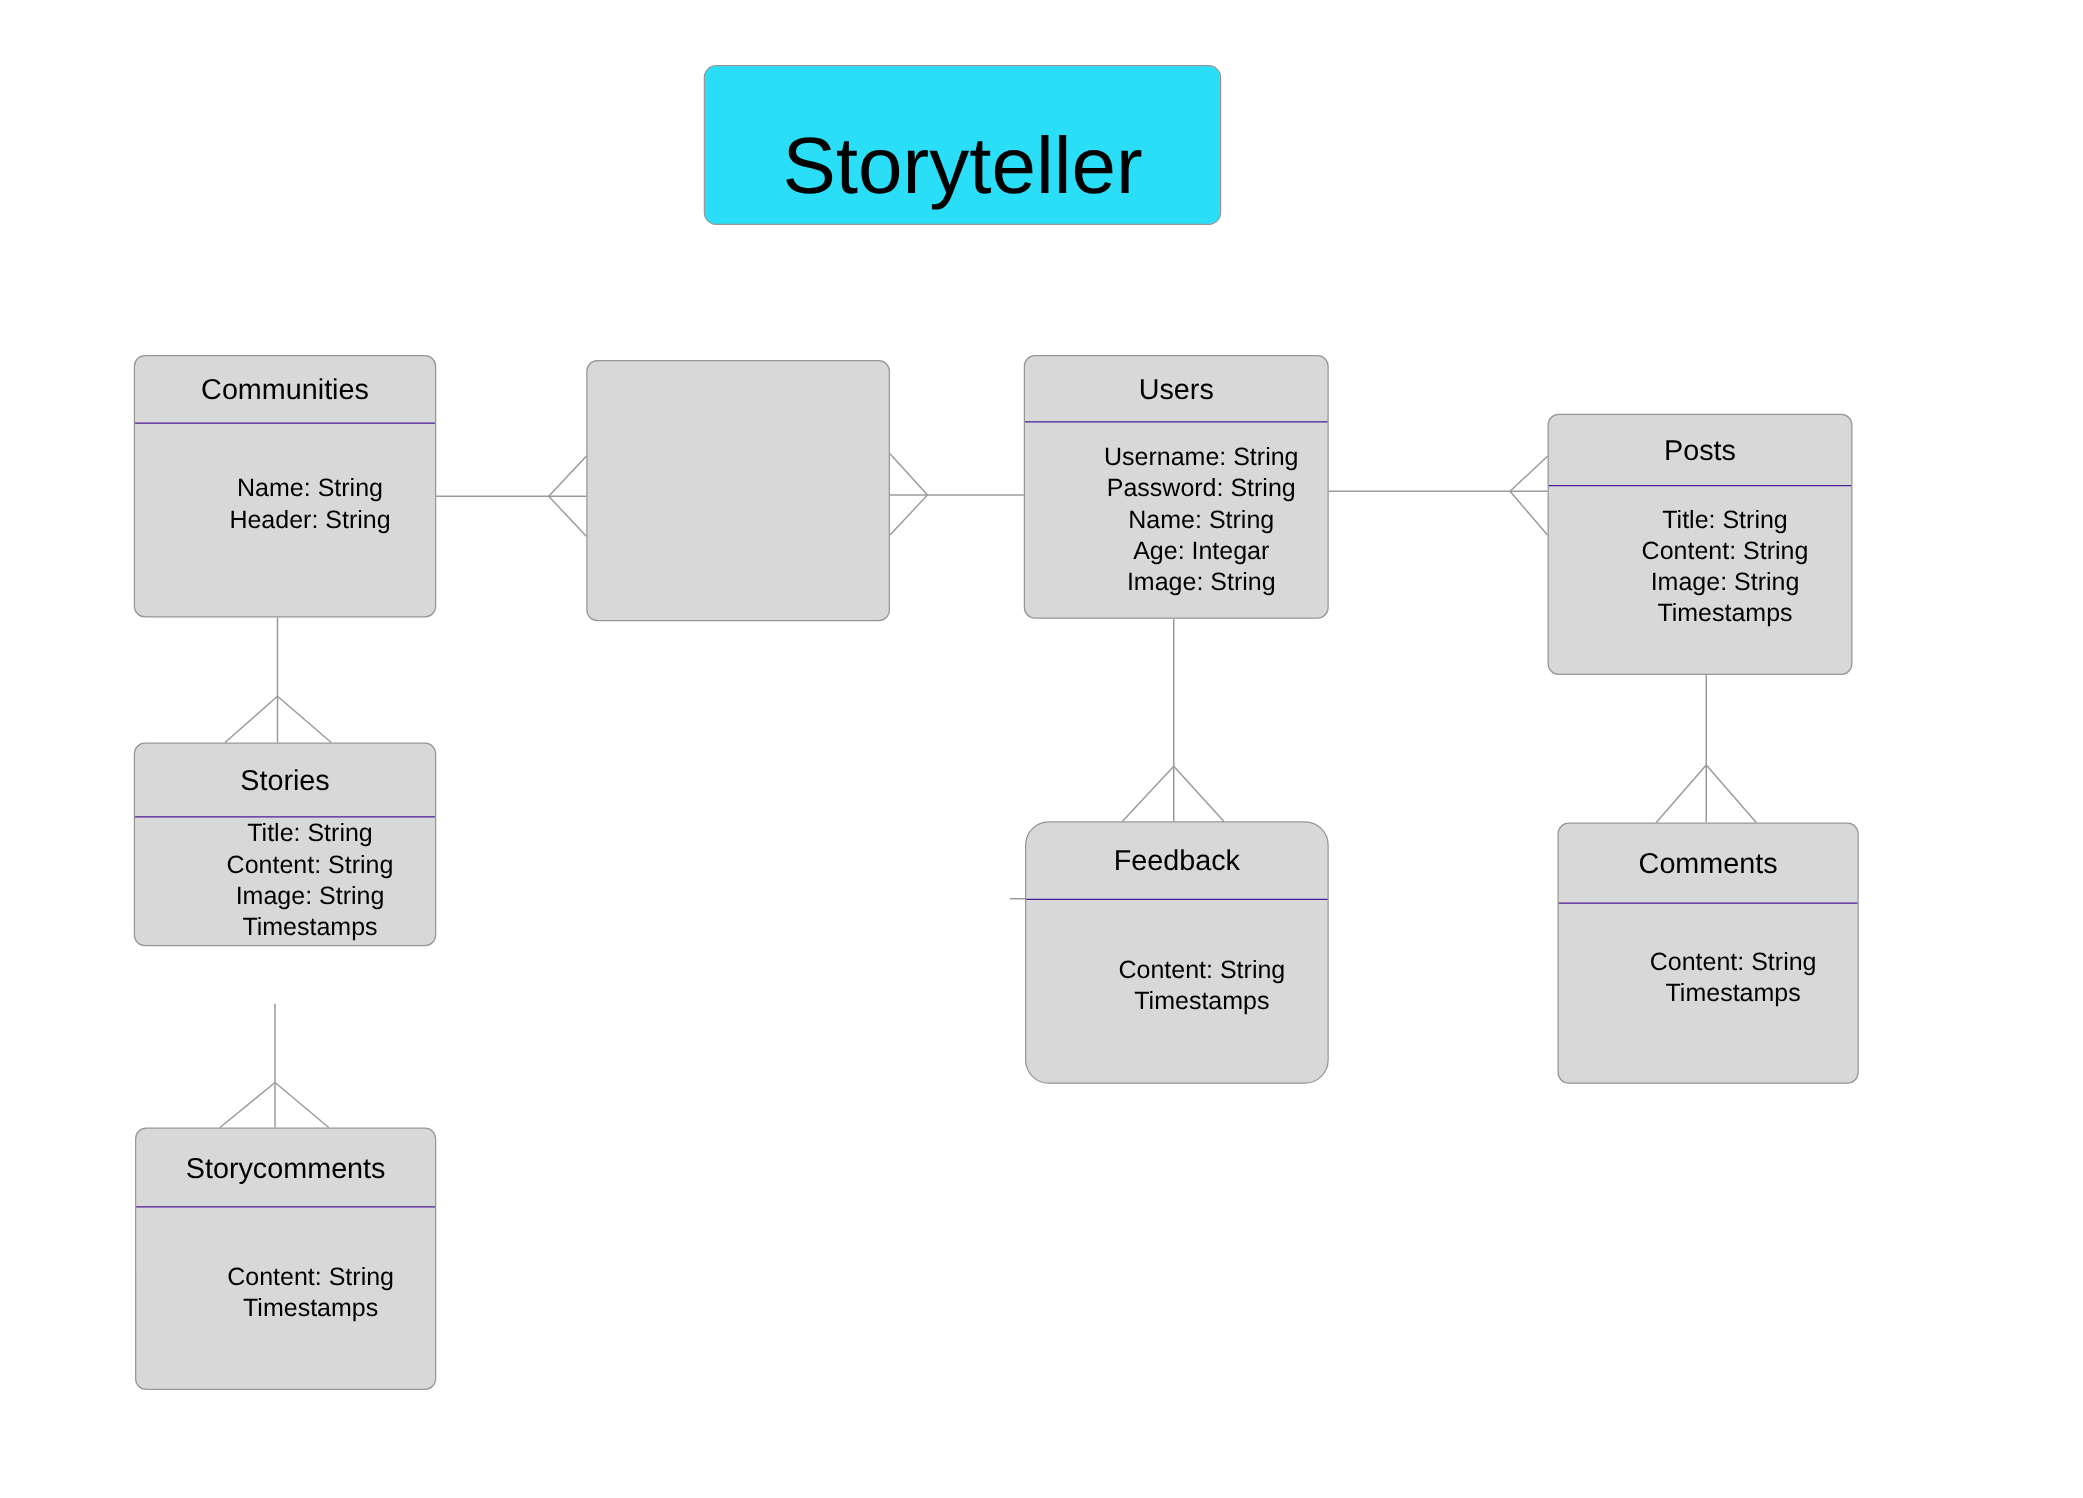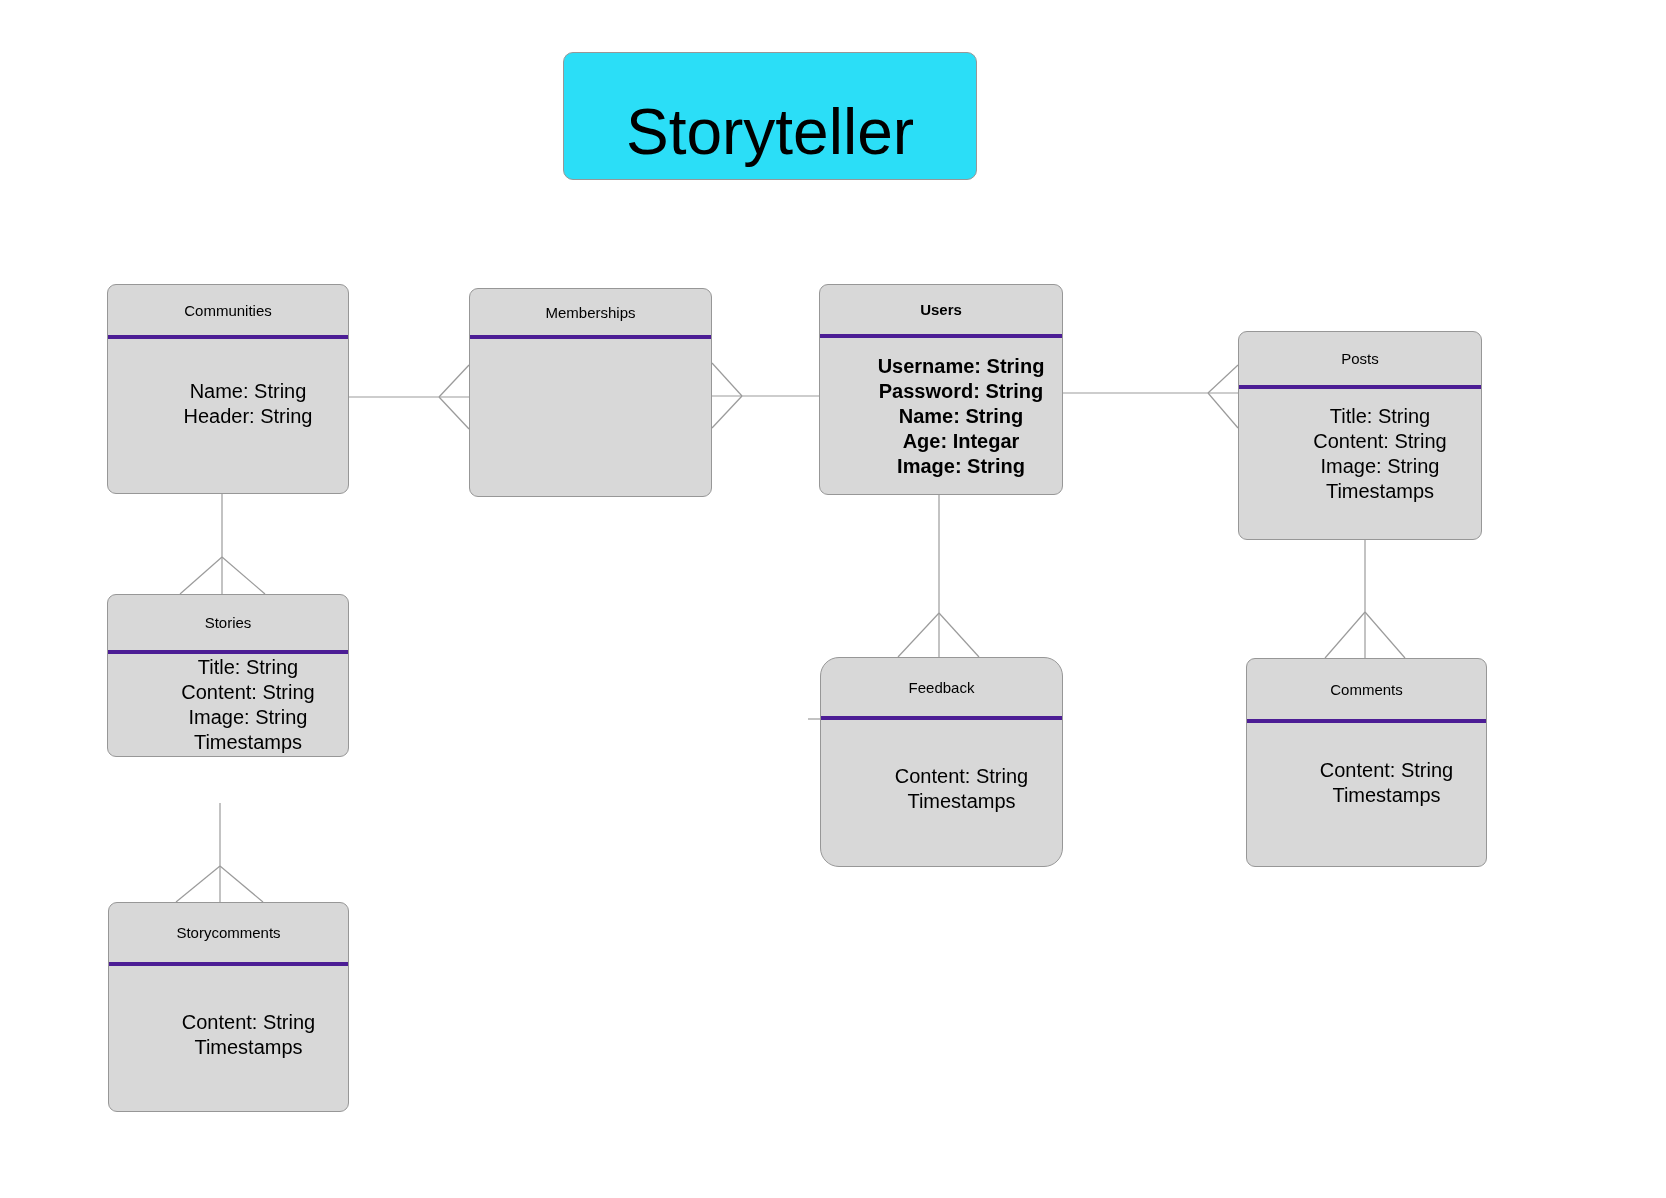--- a/index.html
+++ b/index.html
@@ -26,22 +26,22 @@
     position:absolute;z-index:1;
     background:#d8d8d8;
     border:1px solid #979797;
     border-radius:9px;
     box-sizing:border-box;
     display:flex;flex-direction:column;
   }
   .entity-header{
     flex:0 0 auto;
     display:flex;align-items:center;justify-content:center;
-    border-bottom:4px solid #4c1d95;
-    font-size:15px;
+    border-bottom:1px solid #4c1d95;
+    font-size:23px;
     box-sizing:border-box;
   }
   .entity-body{
     flex:1 1 auto;
     display:flex;flex-direction:column;
     align-items:center;justify-content:center;
     font-size:20px;line-height:25px;
     text-align:center;
     padding-left:40px;
   }
@@ -90,25 +90,24 @@
 
   <div class="entity" style="left:107px;top:284px;width:242px;height:210px;">
     <div class="entity-header" style="height:54px;">Communities</div>
     <div class="entity-body" style="transform:translateY(-12px);">
       <div>Name: String</div>
       <div>Header: String</div>
     </div>
   </div>
 
   <div class="entity" style="left:469px;top:288px;width:243px;height:209px;">
-    <div class="entity-header" style="height:50px;">Memberships</div>
     <div class="entity-body"></div>
   </div>
 
-  <div class="entity" style="left:819px;top:284px;width:244px;height:211px;font-weight:bold;">
+  <div class="entity" style="left:819px;top:284px;width:244px;height:211px;">
     <div class="entity-header" style="height:53px;">Users</div>
     <div class="entity-body">
       <div>Username: String</div>
       <div>Password: String</div>
       <div>Name: String</div>
       <div>Age: Integar</div>
       <div>Image: String</div>
     </div>
   </div>
 

